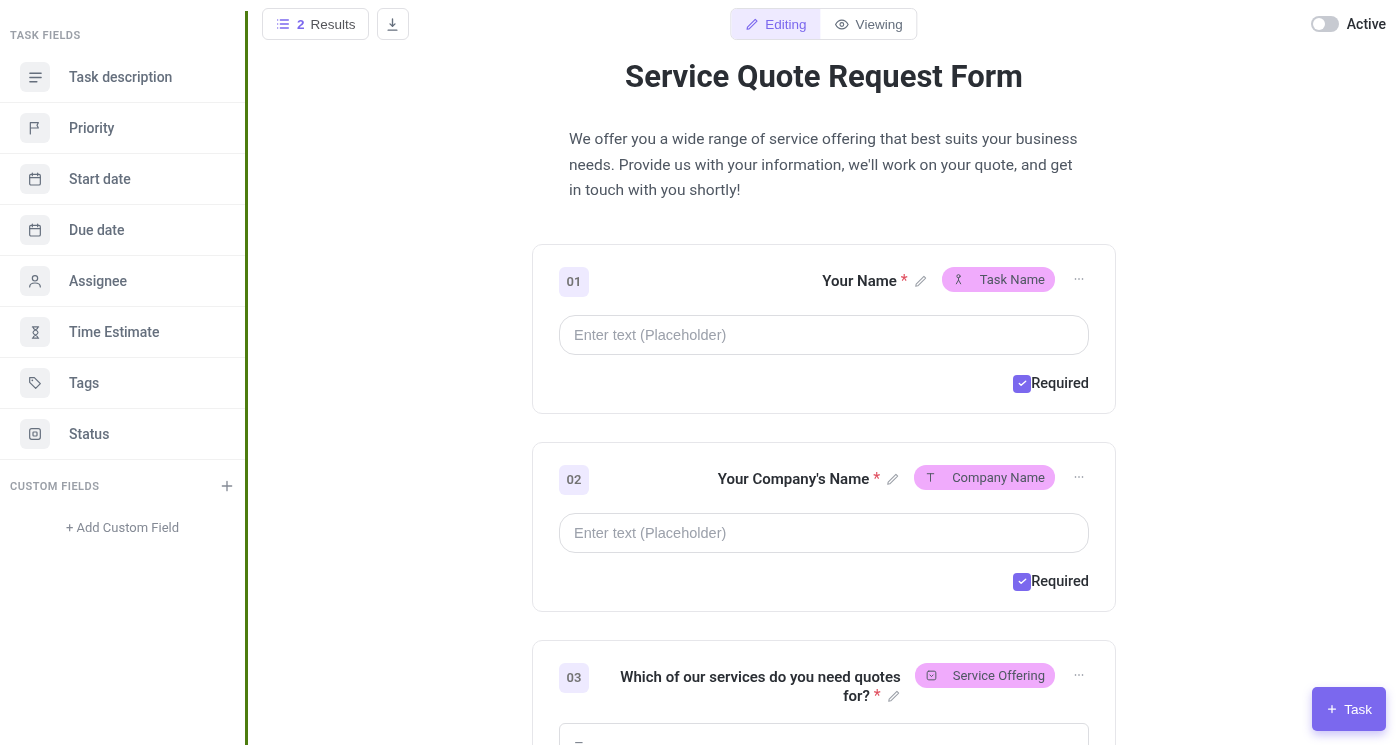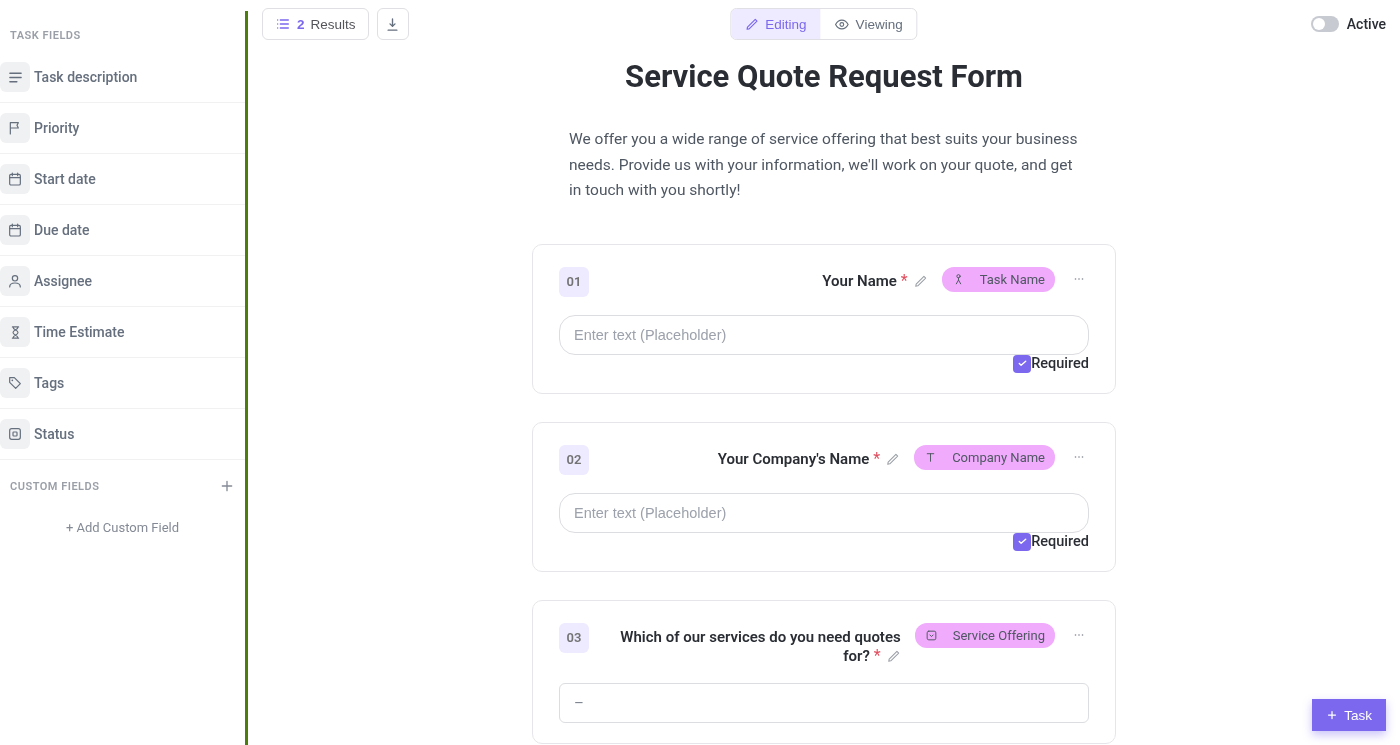--- a/index.html
+++ b/index.html
@@ -29,22 +29,22 @@
     letter-spacing: 0.5px;
     color: #9a9fa7;
     padding: 18px 10px 10px 10px;
     display: flex;
     justify-content: space-between;
     align-items: center;
   }
   .sidebar-item {
     display: flex;
     align-items: center;
-    gap: 4px;
-    padding: 10px 0;
+    gap: 19px;
+    padding: 10px 20px;
     border-bottom: 1px solid #f1f1f1;
     cursor: grab;
   }
   .sidebar-icon-box {
     width: 30px; height: 30px;
     border-radius: 6px;
     background: #f0f1f3;
     display: flex;
     align-items: center;
     justify-content: center;
@@ -250,20 +250,21 @@
     border-radius: 16px;
     padding: 0 14px;
     font-size: 14.5px;
     color: #2a2e34;
   }
   .q-input::placeholder { color: #9ca1ab; }
   .q-footer {
     display: flex;
     align-items: center;
     justify-content: flex-end;
+    margin-top: 20px;
   }
   .req-check {
     width: 18px; height: 18px;
     border-radius: 4px;
     background: #7b68ee;
     display: flex;
     align-items: center;
     justify-content: center;
     color: #fff;
     cursor: pointer;
@@ -285,23 +286,23 @@
     align-items: center;
   }
 
   
   .task-fab {
     position: absolute;
     right: 14px; bottom: 14px;
     background: #7b68ee;
     color: #fff;
     border: none;
-    height: 32px;
+    height: 44px;
     padding: 0 14px;
-    border-radius: 0;
+    border-radius: 5px;
     font-size: 13.5px;
     font-weight: 500;
     display: inline-flex;
     align-items: center;
     gap: 6px;
     cursor: pointer;
     box-shadow: 0 4px 10px rgba(123,104,238,0.4);
   }
 
   svg { display: block; }

